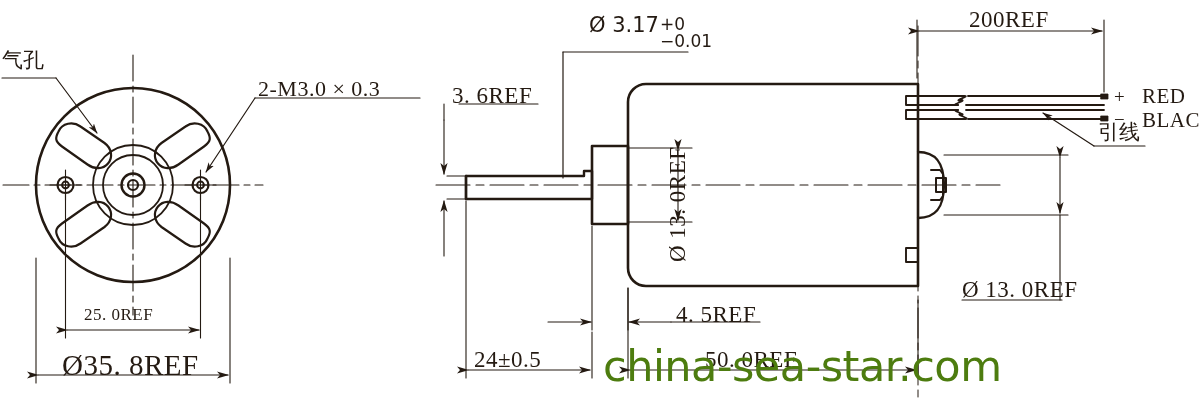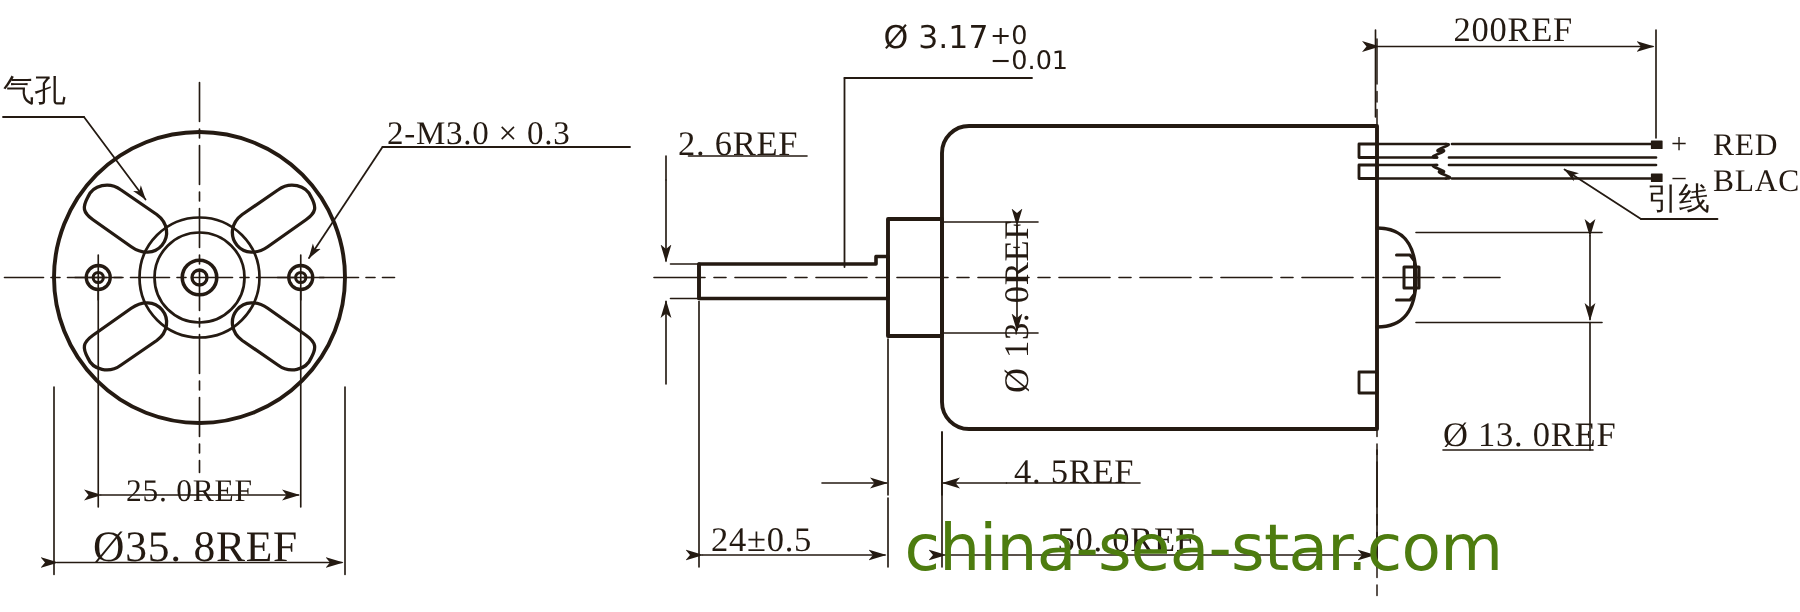--- a/index.html
+++ b/index.html
@@ -204,32 +204,32 @@
         <line x1="630" y1="370" x2="916" y2="370" marker-start="url(#ah)" marker-end="url(#ah)"></line>
       </g>
 
     </g>
   </svg>
 
   <div class="lbl lbl-cjk" style="left:2px;top:50px;font-size:21px;">气孔</div>
 
   <div class="lbl" style="left:258px;top:78px;font-size:22px;letter-spacing:0.5px;">2-M3.0 × 0.3</div>
 
-  <div class="lbl" style="left:84px;top:306px;font-size:21px;letter-spacing:0.5px;margin-top:11px;">25. 0REF</div>
+  <div class="lbl" style="left:84px;top:306px;font-size:17px;letter-spacing:0.5px;">25. 0REF</div>
 
   <div class="lbl" style="left:62px;top:351px;font-size:29px;letter-spacing:0.5px;">Ø35. 8REF</div>
 
   <div class="tolstack" style="left:563px;top:16px;margin-left:26px;">
     <span style="font-size:21px;vertical-align:top;">Ø 3.17</span><span style="display:inline-block;vertical-align:top;font-size:17px;line-height:1.02;margin-left:1px;">
       <span style="display:block;">+0</span>
       <span style="display:block;">−0.01</span>
     </span>
   </div>
 
-  <div class="lbl" style="left:452px;top:84px;font-size:23px;letter-spacing:0.5px;">2. 6REF</div>
+  <div class="lbl" style="left:452px;top:84px;font-size:23px;letter-spacing:0.5px;">3. 6REF</div>
 
   <div class="vert lbl" style="left:666px;top:262px;font-size:23px;letter-spacing:0.5px;">Ø 13. 0REF</div>
 
   <div class="lbl" style="left:676px;top:303px;font-size:23px;letter-spacing:0.5px;">4. 5REF</div>
 
   <div class="lbl" style="left:474px;top:348px;font-size:23px;letter-spacing:0.5px;">24±0.5</div>
 
   <div class="lbl" style="left:705px;top:348px;font-size:23px;letter-spacing:0.5px;">50. 0REF</div>
 
   <div class="lbl" style="left:962px;top:278px;font-size:23px;letter-spacing:0.5px;">Ø 13. 0REF</div>

